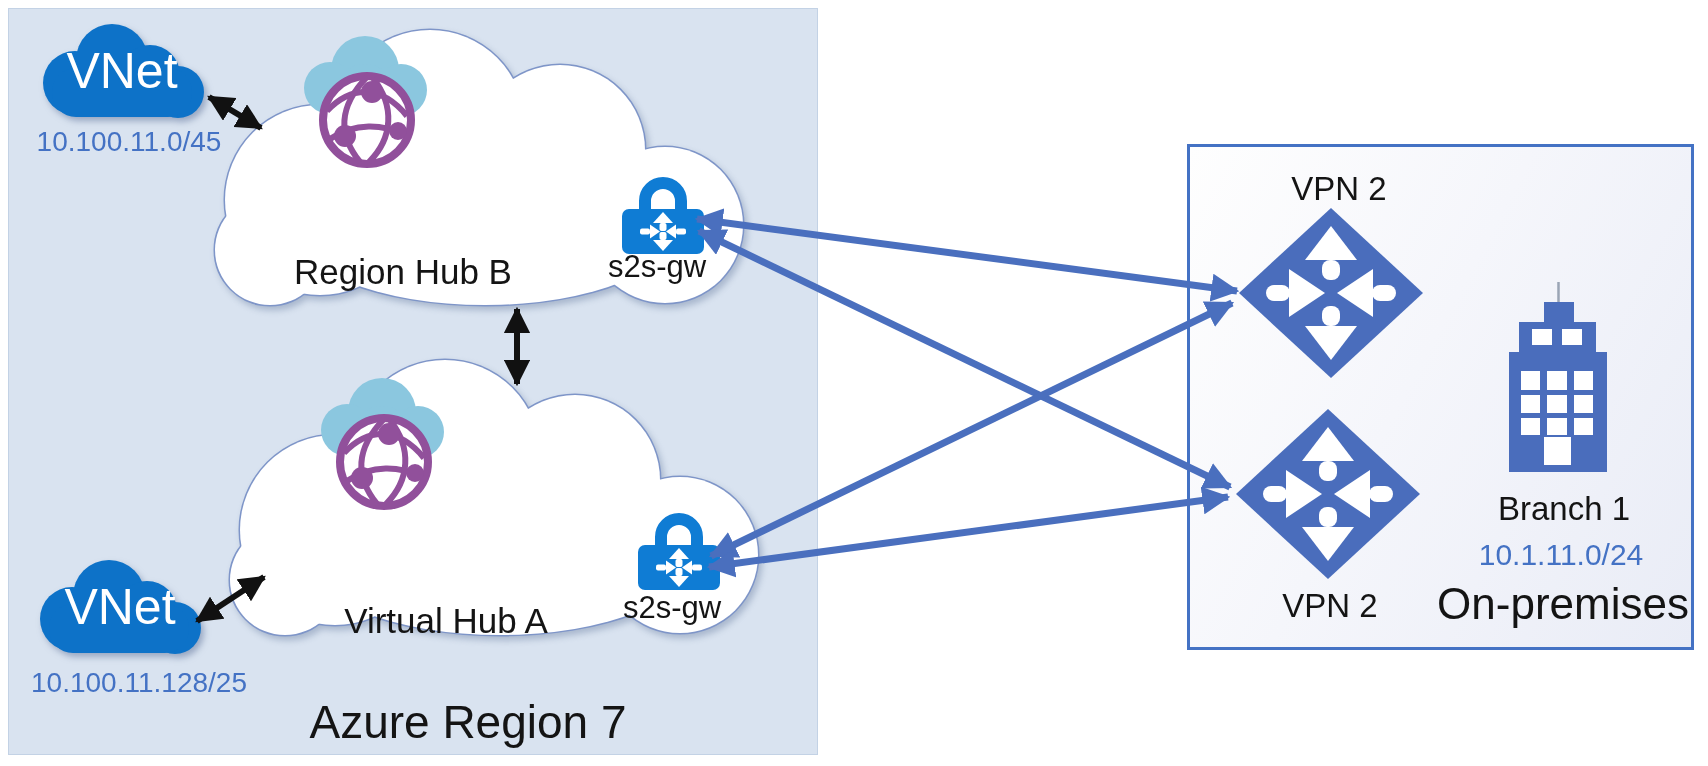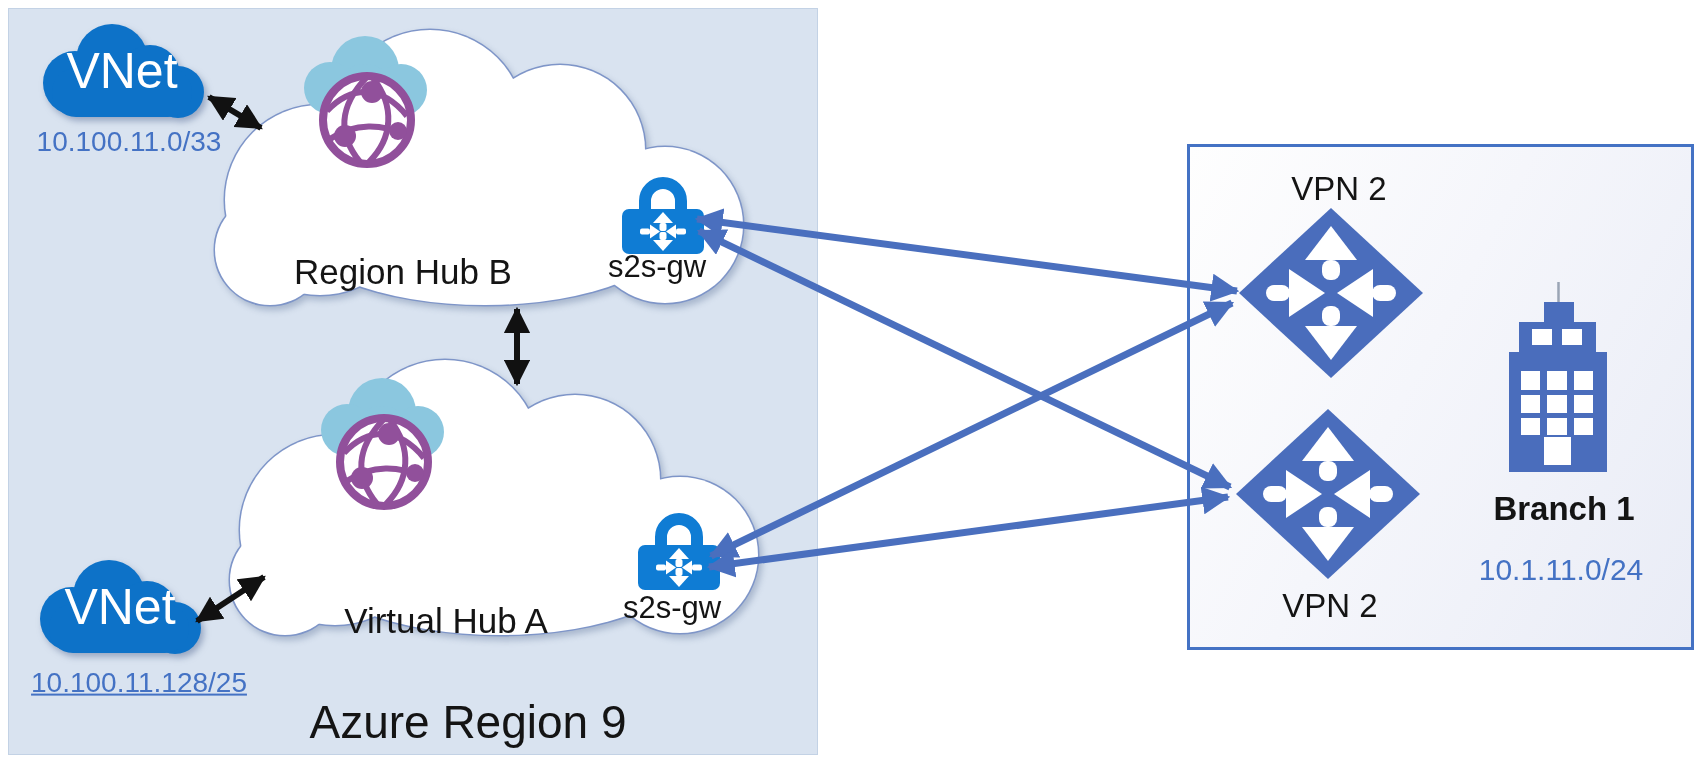--- a/index.html
+++ b/index.html
@@ -20,30 +20,30 @@
   svg.layer{position:absolute;left:0;top:0;}
   .lbl{
     position:absolute;transform:translate(-50%,-50%);
     white-space:nowrap;color:#141414;line-height:1.1;
   }
   .lbl.blue{color:#4472c4;}
   .lbl.white{color:#ffffff;}
   .vnet1-label{left:122px;top:71px;font-size:50px;}
   .vnet1-cidr{left:129px;top:142px;font-size:28px;}
   .vnet2-label{left:120px;top:607px;font-size:50px;}
-  .vnet2-cidr{left:139px;top:683px;font-size:28px;text-decoration:underline;}
+  .vnet2-cidr{left:139px;top:683px;font-size:28px;}
   .hubB-label{left:403px;top:272px;font-size:35px;}
   .gwB-label{left:657px;top:267px;font-size:31px;}
   .hubA-label{left:446px;top:621px;font-size:35px;}
   .gwA-label{left:672px;top:608px;font-size:31px;}
   .region-label{left:468px;top:722px;font-size:46px;}
   .vpn1-label{left:1339px;top:189px;font-size:33px;}
   .vpn2-label{left:1330px;top:606px;font-size:33px;text-align:right;}
-  .branch-label{left:1564px;top:509px;font-size:33px;font-weight:bold;}
-  .branch-cidr{left:1561px;top:569px;font-size:30px;text-align:right;}
+  .branch-label{left:1564px;top:509px;font-size:33px;}
+  .branch-cidr{left:1561px;top:554px;font-size:30px;text-align:right;}
   .onprem-label{left:1563px;top:604px;font-size:44px;}
 </style>
 </head>
 <body>
 
 <div class="canvas">
 
   <div class="region"></div>
   <div class="onprem"></div>
 
@@ -207,29 +207,30 @@
 
     <g stroke="#4a6fbe" stroke-width="7">
       <line x1="697" y1="219" x2="1237" y2="291" marker-start="url(#bs)" marker-end="url(#be)"></line>
       <line x1="699" y1="231" x2="1230" y2="487" marker-start="url(#bs)" marker-end="url(#be)"></line>
       <line x1="711" y1="556" x2="1232" y2="303" marker-start="url(#bs)" marker-end="url(#be)"></line>
       <line x1="709" y1="567" x2="1228" y2="497" marker-start="url(#bs)" marker-end="url(#be)"></line>
     </g>
   </svg>
 
   <div class="lbl white vnet1-label">VNet</div>
-  <div class="lbl blue vnet1-cidr">10.100.11.0/33</div>
+  <div class="lbl blue vnet1-cidr">10.100.11.0/45</div>
   <div class="lbl white vnet2-label">VNet</div>
   <div class="lbl blue vnet2-cidr">10.100.11.128/25</div>
 
   <div class="lbl hubB-label">Region Hub B</div>
   <div class="lbl gwB-label">s2s-gw</div>
   <div class="lbl hubA-label">Virtual Hub A</div>
   <div class="lbl gwA-label">s2s-gw</div>
 
-  <div class="lbl region-label">Azure Region 9</div>
+  <div class="lbl region-label">Azure Region 7</div>
 
   <div class="lbl vpn1-label">VPN 2</div>
   <div class="lbl vpn2-label">VPN 2</div>
   <div class="lbl branch-label">Branch 1</div>
   <div class="lbl blue branch-cidr">10.1.11.0/24</div>
+  <div class="lbl onprem-label">On-premises</div>
 
 </div>
 
 </body></html>

